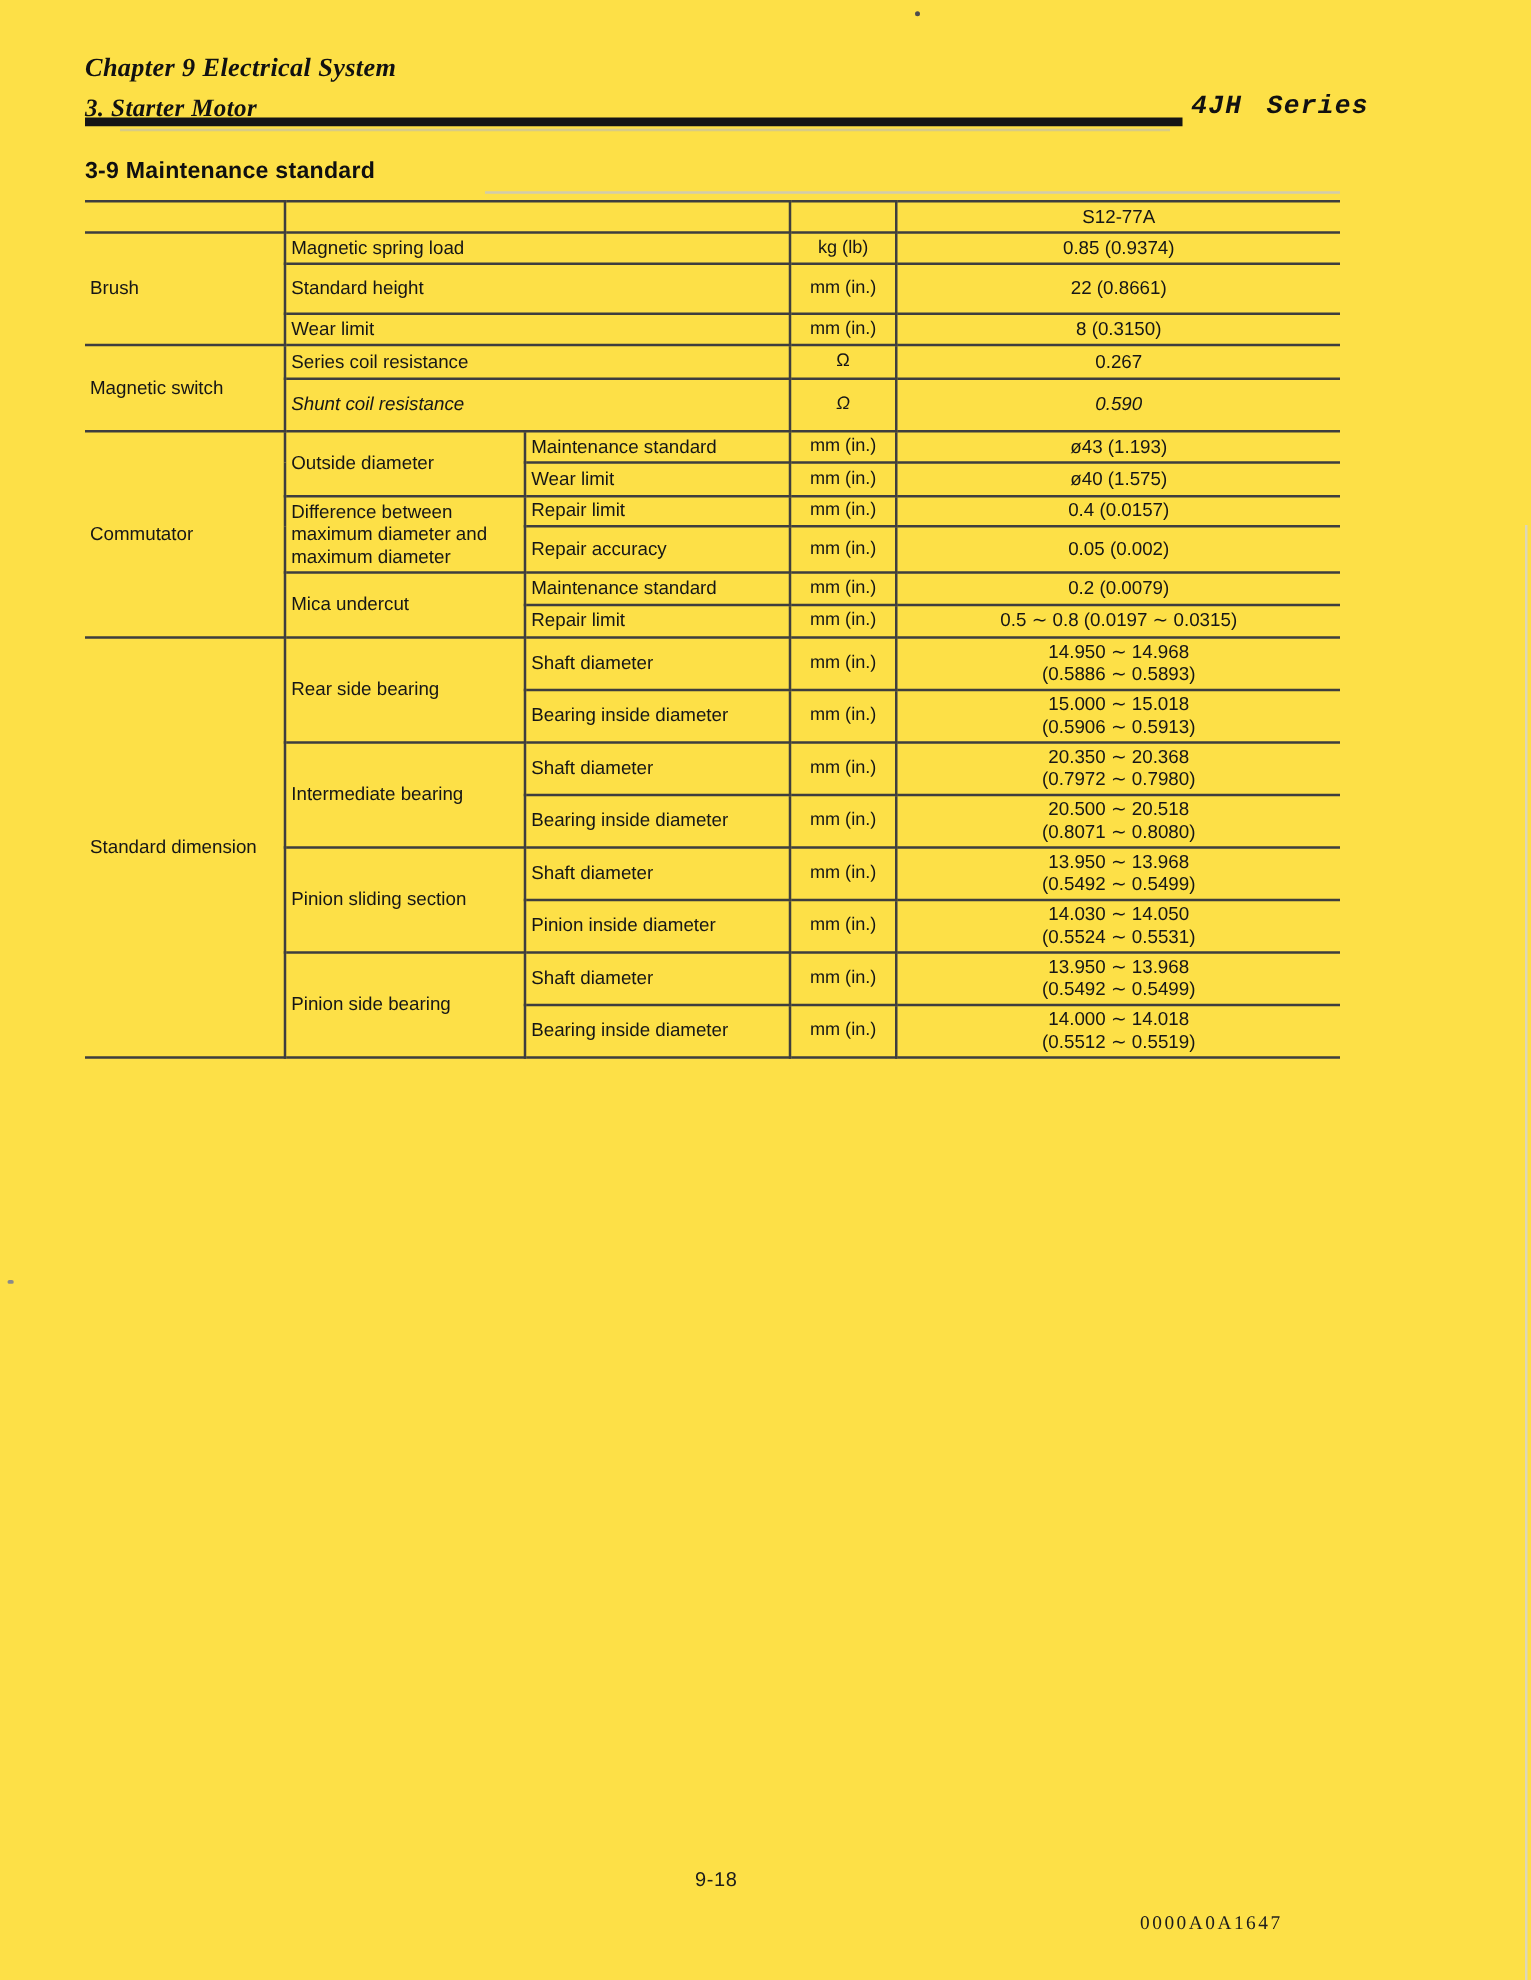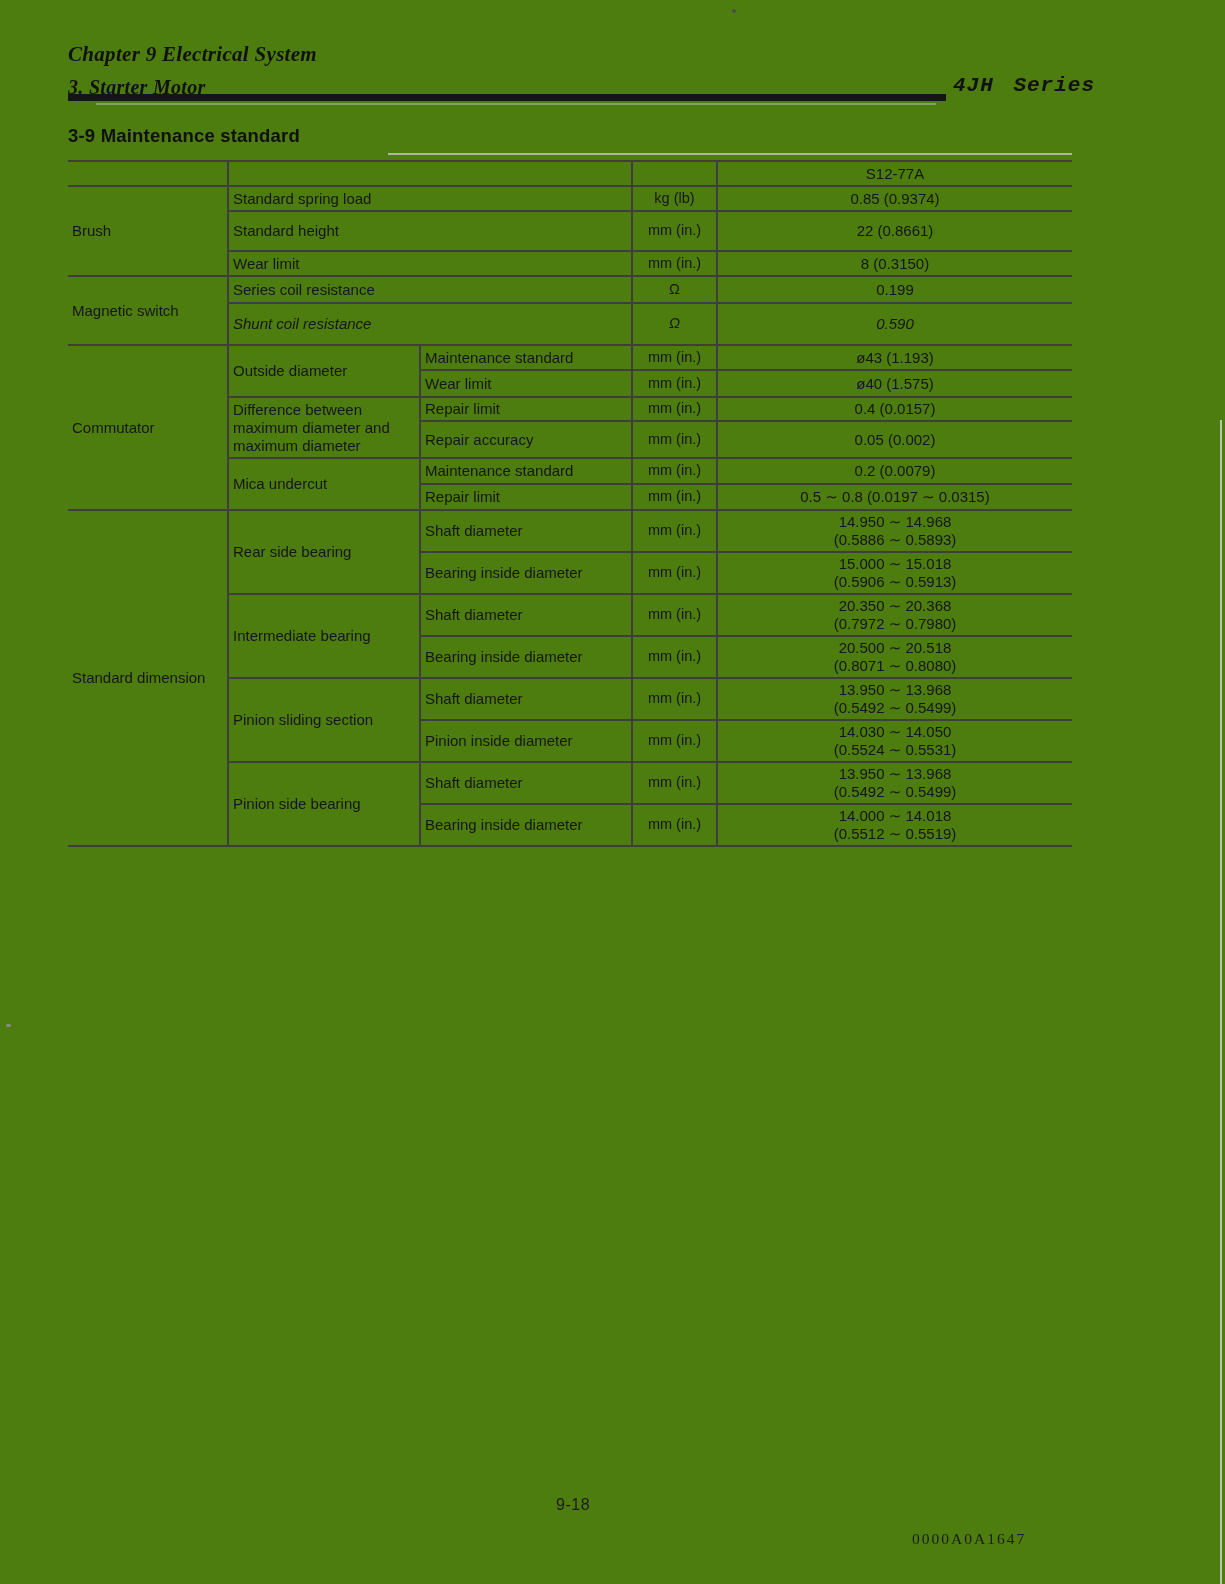--- a/index.html
+++ b/index.html
@@ -1,19 +1,19 @@
 <!DOCTYPE html>
 <html><head>
 <meta charset="utf-8">
 <style>
   html,body{margin:0;padding:0;background:#e8e8e8;}
   .page{
     position:relative;
     width:1225px;height:1584px;
-    background:#4d7c0f;
+    background:#fde047;
     font-family:"Liberation Sans","DejaVu Sans",sans-serif;
     color:#161616;
     overflow:hidden;
   }
   
   .hdr-chapter{
     position:absolute;left:68px;top:42px;
     font-family:"Liberation Serif","DejaVu Serif",serif;
     font-weight:bold;font-style:italic;
     font-size:21px;letter-spacing:.3px;color:#111;
@@ -129,39 +129,39 @@
       </colgroup>
     <tbody>
         <tr style="height: 25px;">
           <td class="cat"></td>
           <td colspan="2" class="sub"></td>
           <td class="unit"></td>
           <td class="val">S12-77A</td>
         </tr>
         <tr style="height: 25px;">
           <td rowspan="3" class="cat">Brush</td>
-          <td colspan="2" class="sub">Standard spring load</td>
+          <td colspan="2" class="sub">Magnetic spring load</td>
           <td class="unit">kg (lb)</td>
           <td class="val">0.85 (0.9374)</td>
         </tr>
         <tr style="height: 40px;">
           <td colspan="2" class="sub">Standard height</td>
           <td class="unit">mm (in.)</td>
           <td class="val">22 (0.8661)</td>
         </tr>
         <tr style="height: 25px;">
           <td colspan="2" class="sub">Wear limit</td>
           <td class="unit">mm (in.)</td>
           <td class="val">8 (0.3150)</td>
         </tr>
         <tr style="height: 27px;">
           <td rowspan="2" class="cat">Magnetic switch</td>
           <td colspan="2" class="sub">Series coil resistance</td>
           <td class="unit">Ω</td>
-          <td class="val">0.199</td>
+          <td class="val">0.267</td>
         </tr>
         <tr style="height: 42px; font-style: italic;">
           <td colspan="2" class="sub">Shunt coil resistance</td>
           <td class="unit">Ω</td>
           <td class="val">0.590</td>
         </tr>
         <tr style="height: 25px;">
           <td rowspan="6" class="cat">Commutator</td>
           <td rowspan="2" class="sub">Outside diameter</td>
           <td class="subsub">Maintenance standard</td>

